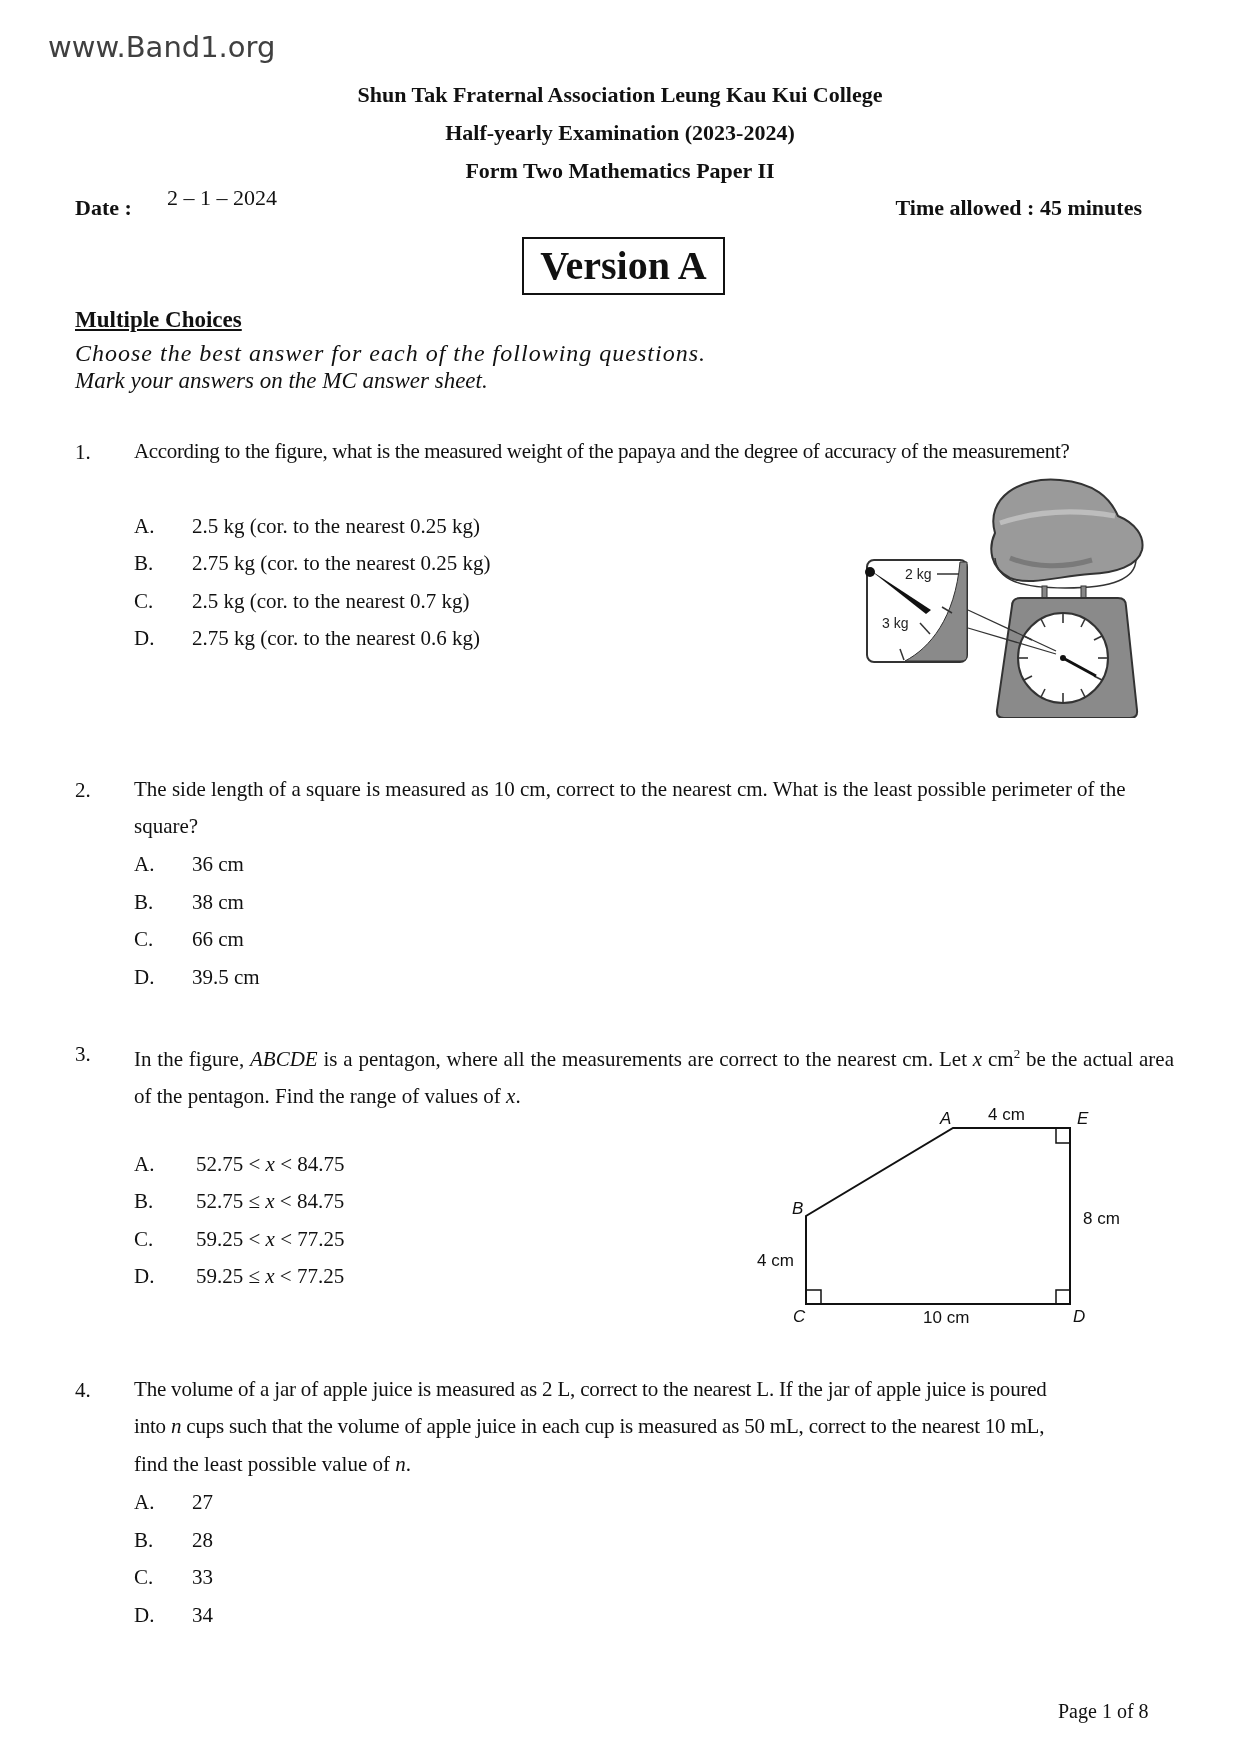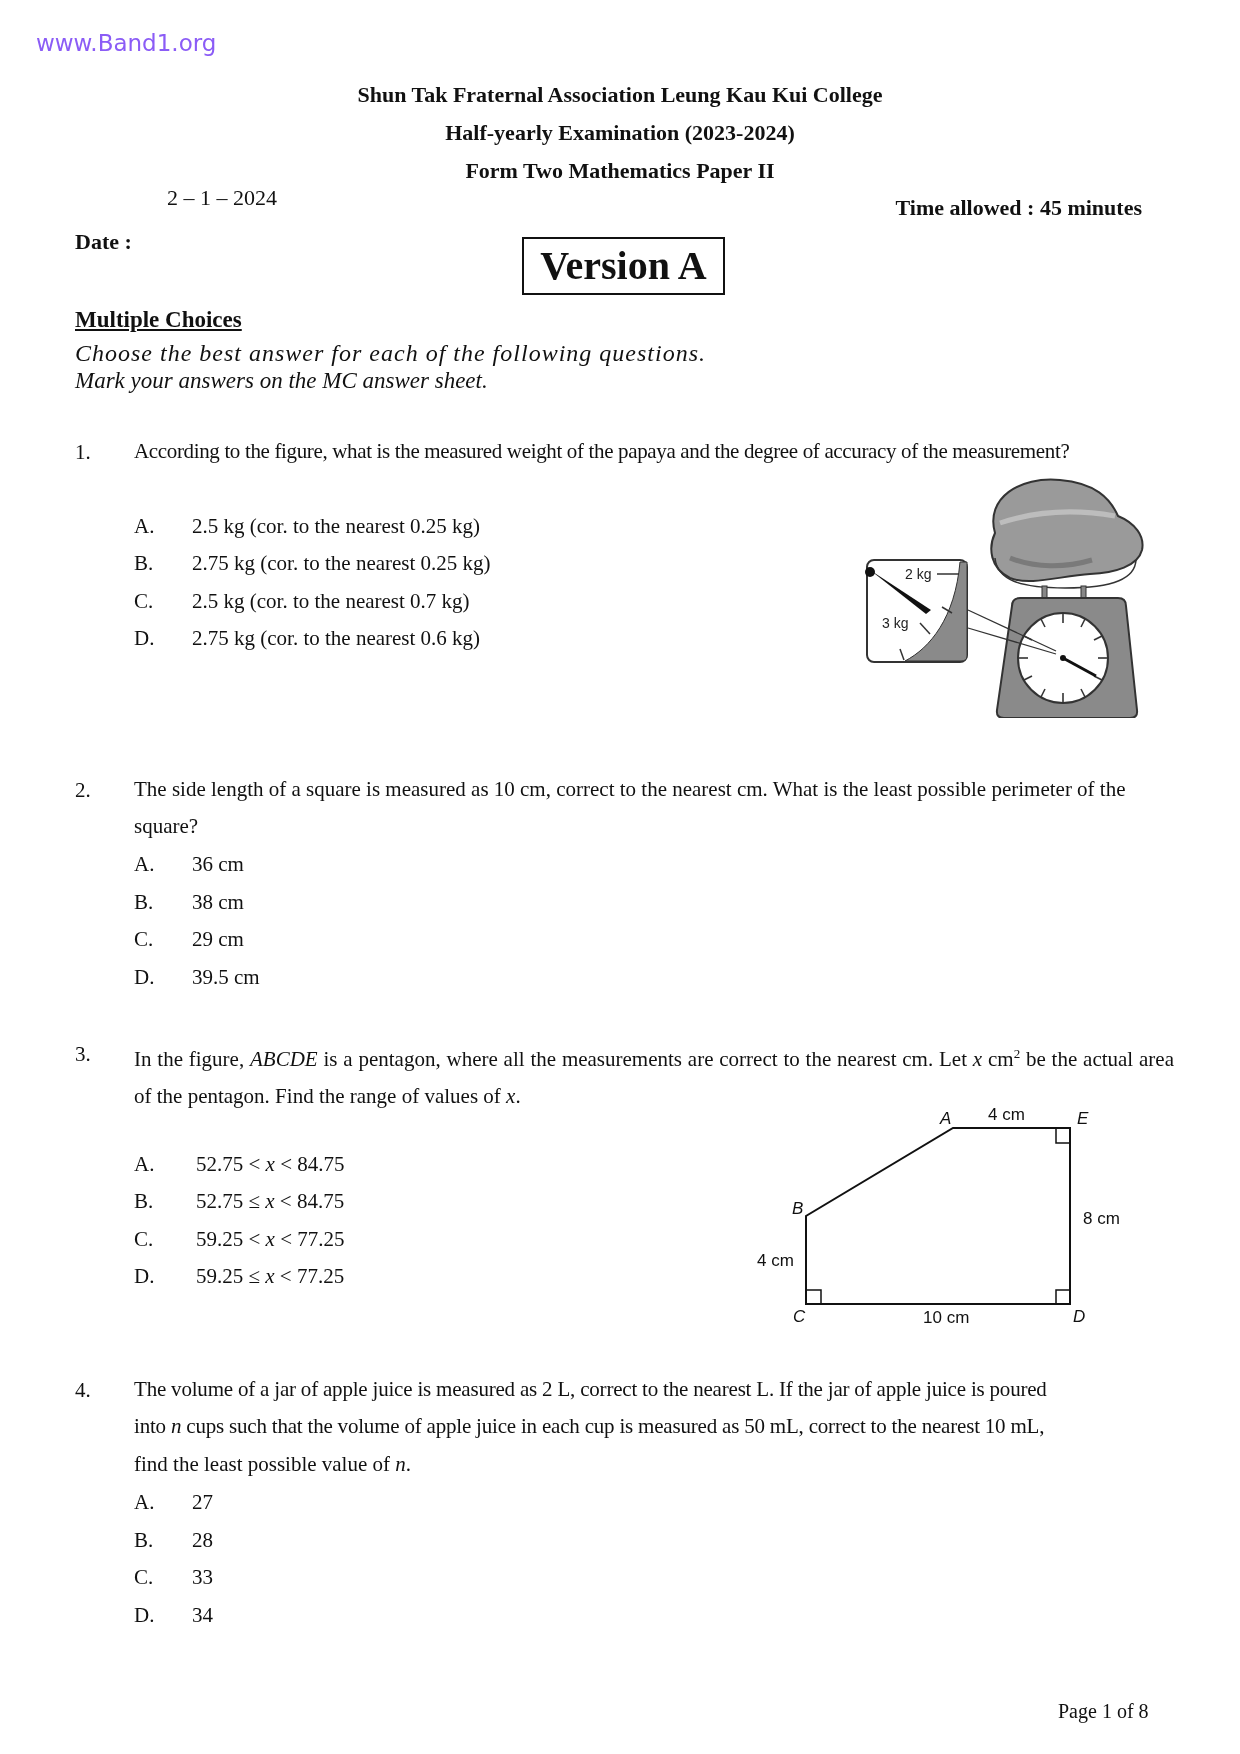--- a/index.html
+++ b/index.html
@@ -1,20 +1,20 @@
 <!DOCTYPE html>
 <html><head>
 <meta charset="utf-8">
 <style>
   html, body { margin: 0; padding: 0; background: #ffffff; }
   body { width: 1240px; height: 1754px; position: relative; overflow: hidden; color: #111; font-family: "Liberation Serif", serif; }
   .abs { position: absolute; white-space: nowrap; }
-  .watermark { left: 36px; top: 30px; font-family: "DejaVu Sans", sans-serif; font-size: 23px; color: #8b5cf6; }
+  .watermark { left: 48px; top: 30px; font-family: "DejaVu Sans", sans-serif; font-size: 29px; color: #404040; }
   .hdr { left: 0; width: 1240px; text-align: center; font-weight: bold; font-size: 22px; }
-  .date-label { left: 75px; top: 195px; font-size: 22px; font-weight: bold; margin-top: 34px; }
+  .date-label { left: 75px; top: 195px; font-size: 22px; font-weight: bold; }
   .date-val { left: 167px; top: 185px; font-size: 22px; }
   .time { right: 98px; top: 195px; font-size: 22px; font-weight: bold; }
   .version { left: 522px; top: 237px; width: 199px; height: 54px; border: 2px solid #111; font-size: 40px; font-weight: bold; text-align: center; line-height: 54px; }
   .mc-title { left: 75px; top: 307px; font-size: 23px; font-weight: bold; text-decoration: underline; }
   .instr1 { left: 75px; top: 340px; font-size: 24px; font-style: italic; letter-spacing: 1px; }
   .instr2 { left: 75px; top: 368px; font-size: 23px; font-style: italic; }
   .qnum { font-size: 21px; }
   .qtext { font-size: 21px; line-height: 37px; white-space: normal; }
   .opt-letter { font-size: 21px; }
   .opt-text { font-size: 21px; }
@@ -100,21 +100,21 @@
 </div>
 
 <div>
   <div class="abs qnum" style="left:75px; top:778px;">2.</div>
   <div class="abs qtext" style="left:134px; top:771px; width:1040px;">The side length of a square is measured as 10 cm, correct to the nearest cm. What is the least possible perimeter of the square?</div>
   <div class="abs opt-letter" style="left:134px; top:852px;">A.</div>
   <div class="abs opt-text" style="left:192px; top:852px;">36 cm</div>
   <div class="abs opt-letter" style="left:134px; top:890px;">B.</div>
   <div class="abs opt-text" style="left:192px; top:890px;">38 cm</div>
   <div class="abs opt-letter" style="left:134px; top:927px;">C.</div>
-  <div class="abs opt-text" style="left:192px; top:927px;">29 cm</div>
+  <div class="abs opt-text" style="left:192px; top:927px;">66 cm</div>
   <div class="abs opt-letter" style="left:134px; top:965px;">D.</div>
   <div class="abs opt-text" style="left:192px; top:965px;">39.5 cm</div>
 </div>
 
 <div>
   <div class="abs qnum" style="left:75px; top:1042px;">3.</div>
   <div class="abs qtext" style="left:134px; top:1035px; width:1040px; text-align:justify;"><span>In the figure, </span><i>ABCDE</i><span> is a pentagon, where all the measurements are correct to the nearest cm. Let </span><i>x</i><span> cm</span><sup style="font-size:13px;">2</sup><span> be the actual area of the pentagon. Find the range of values of </span><i>x</i><span>.</span></div>
 
   <div class="abs opt-letter" style="left:134px; top:1152px;">A.</div>
   <div class="abs opt-text" style="left:196px; top:1152px;"><span>52.75 &lt; </span><i>x</i><span> &lt; 84.75</span></div>

